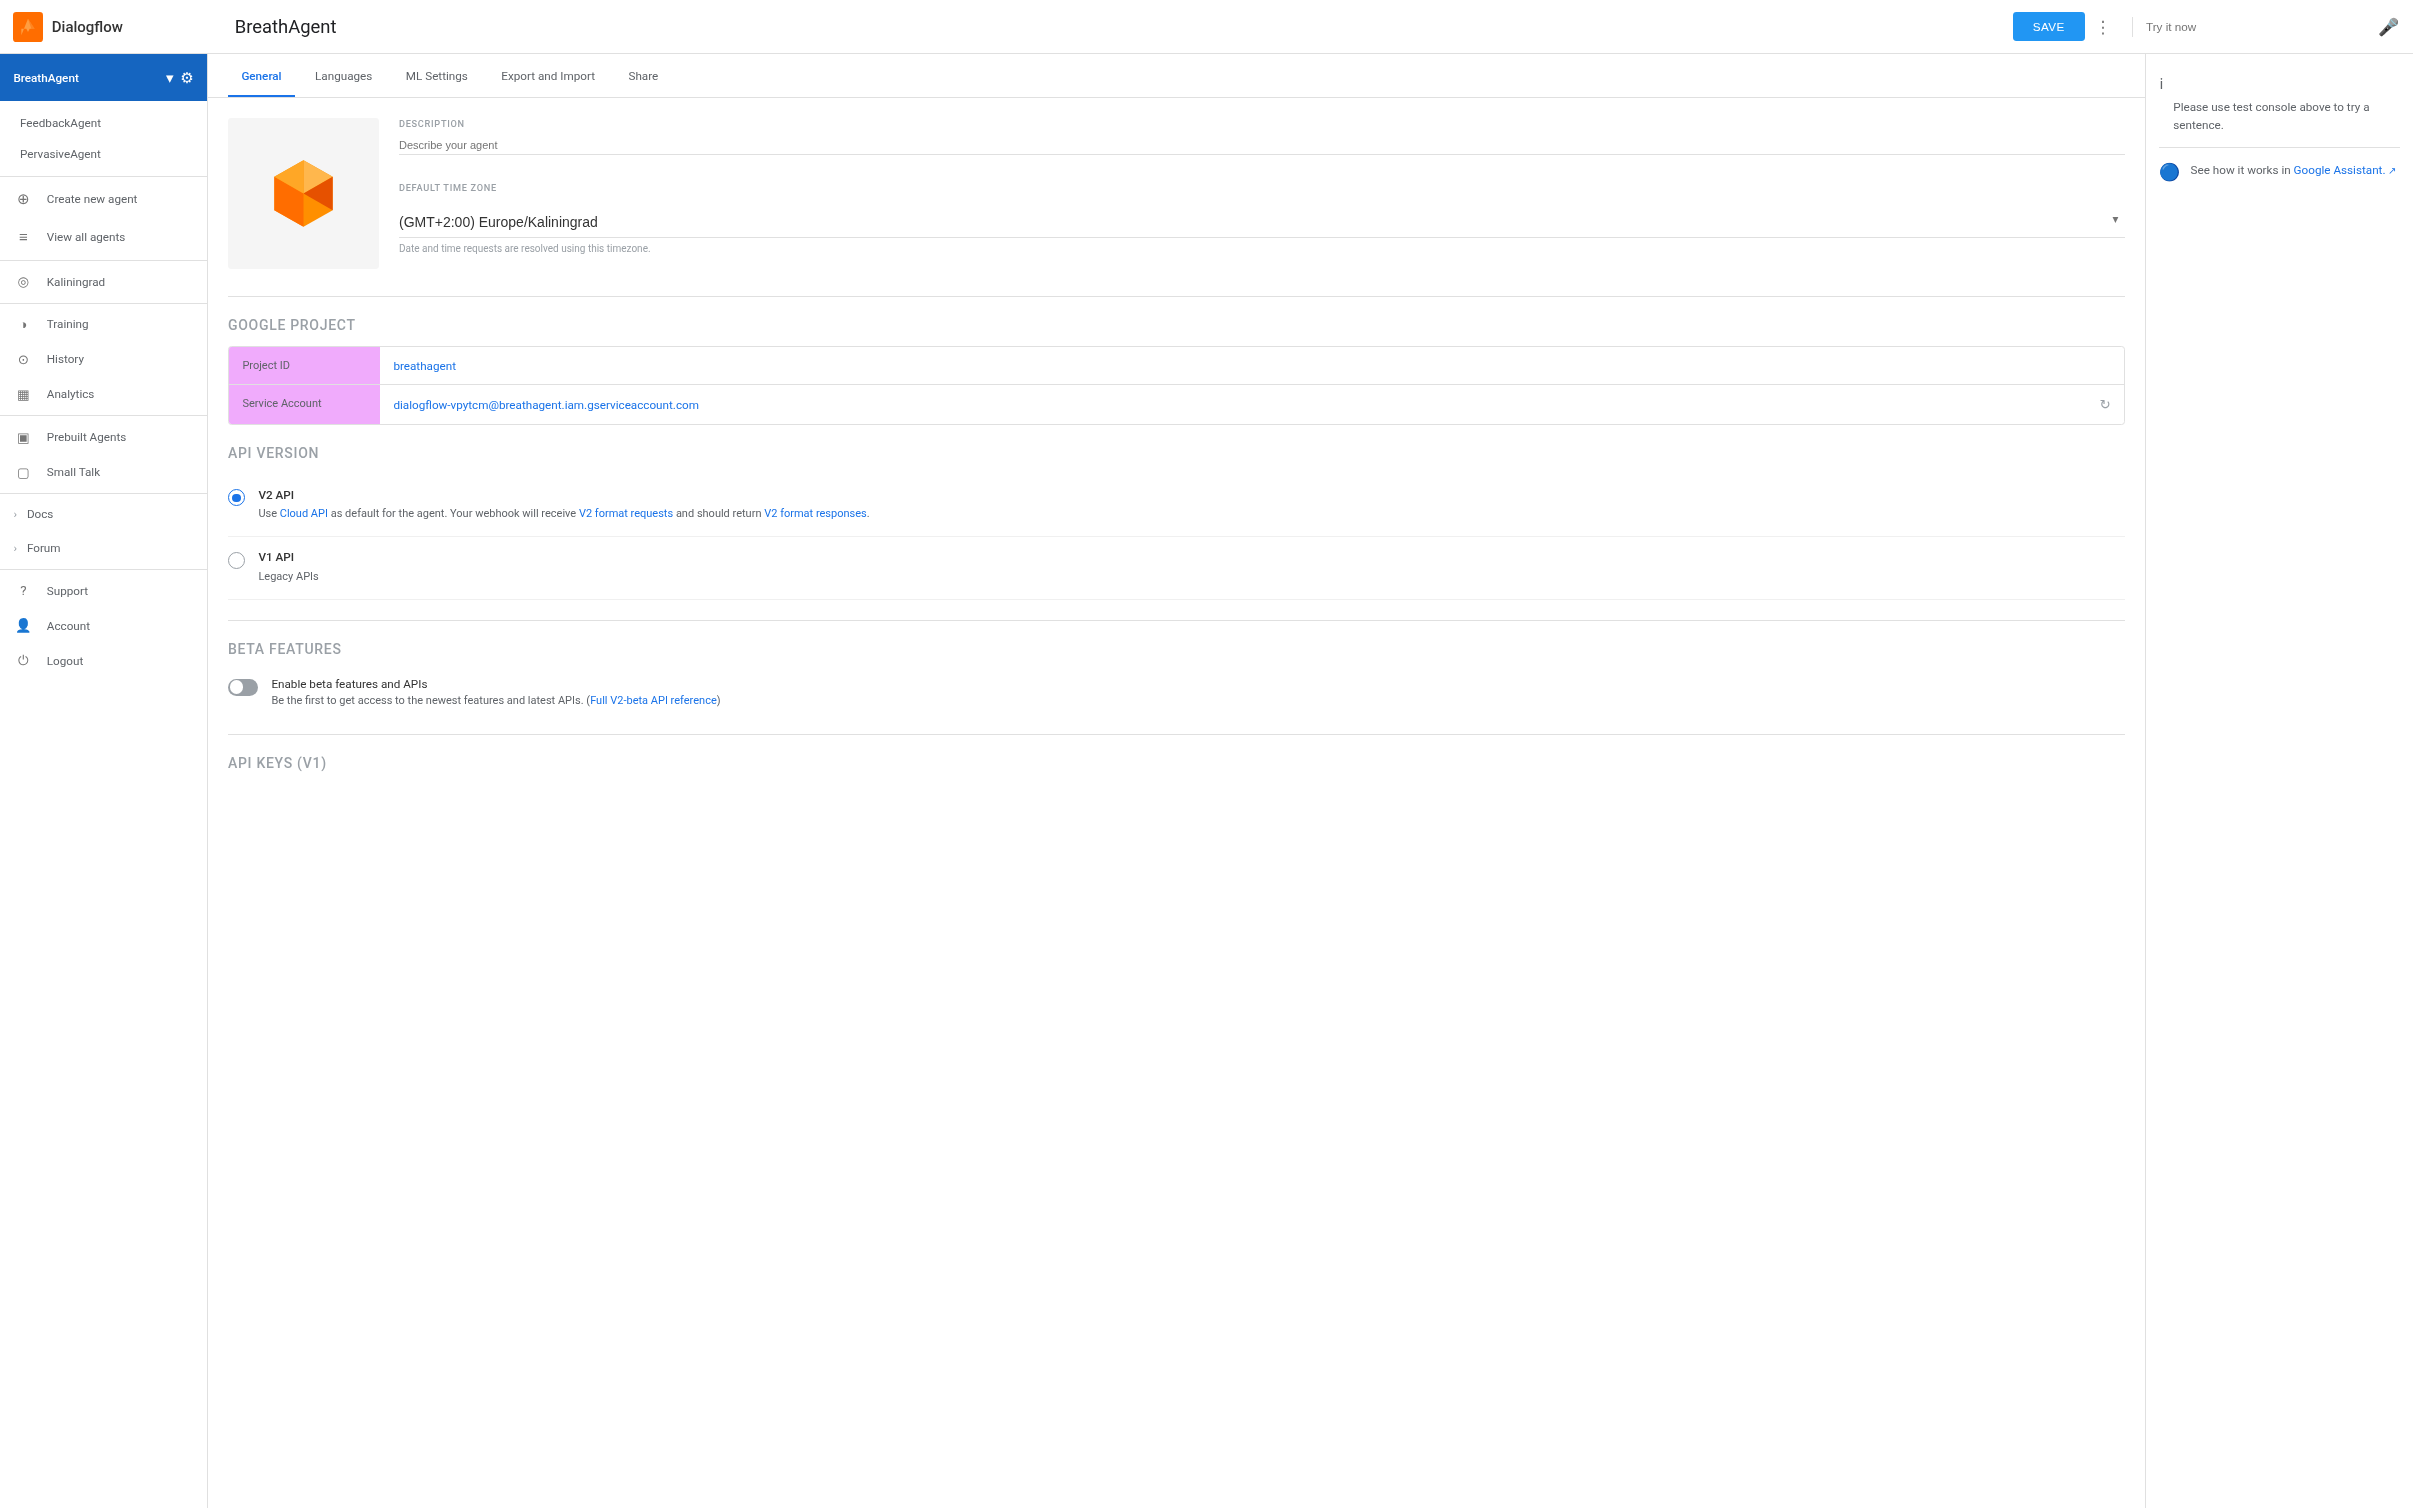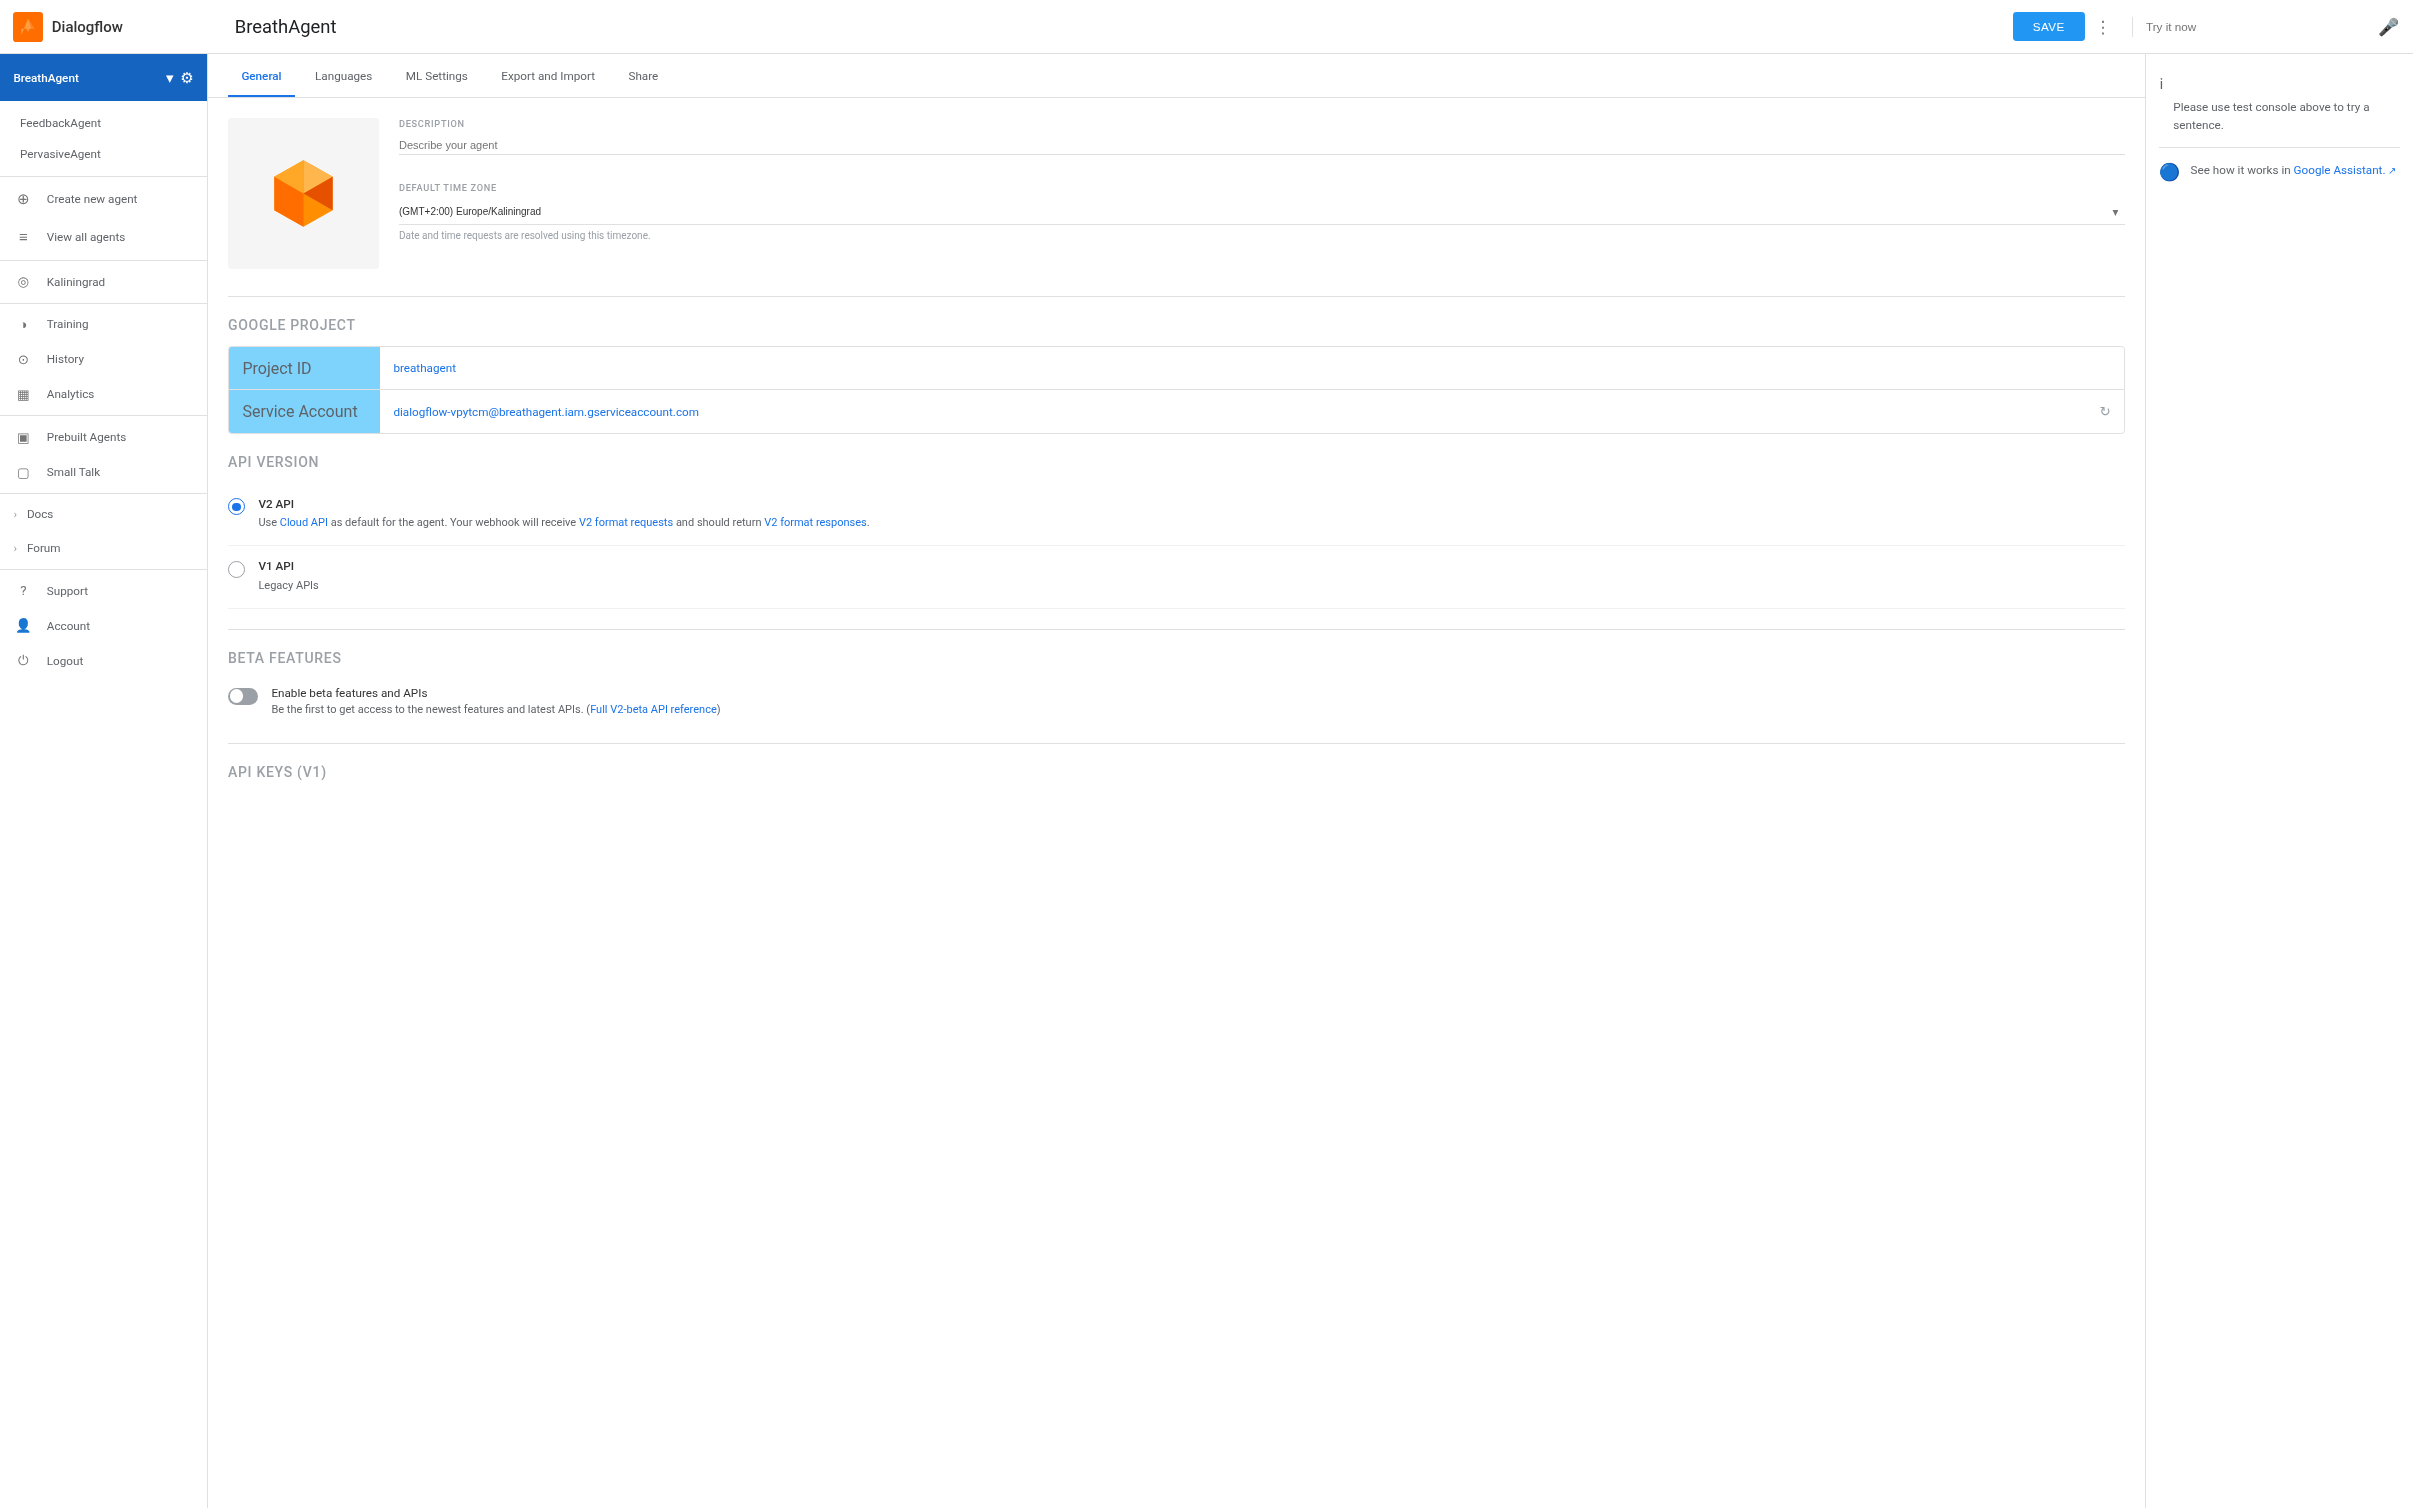--- a/index.html
+++ b/index.html
@@ -90,44 +90,44 @@
       text-transform: uppercase; margin-bottom: 6.7px;
     }
     .description-input {
       width: 100%; border: none; border-bottom: 0.8px solid #e0e0e0; outline: none;
       font-size: 11px; color: #9aa0a6; padding: 3.4px 0; margin-bottom: 20px;
       background: transparent;
     }
     .timezone-section { margin-top: 6.7px; }
     .timezone-select {
       width: 100%; border: none; border-bottom: 0.8px solid #e0e0e0; outline: none;
-      font-size: 10px; color: #333; padding: 6.7px 0; background: transparent;
-      appearance: none; cursor: pointer;
+      font-size: 14px; color: #333; padding: 6.7px 0; background: transparent;
+      appearance: none; cursor: pointer; margin-top: 8px;
     }
     .timezone-wrapper { position: relative; }
     .timezone-wrapper::after {
       content: '▾'; position: absolute; right: 6.7px; top: 50%; transform: translateY(-50%);
       color: #757575; pointer-events: none;
     }
     .timezone-hint { font-size: 10px; color: #9aa0a6; margin-top: 5px; }
 
     
     .section-heading {
       font-size: 14px; font-weight: 500; color: #9aa0a6; letter-spacing: 0.7px;
       text-transform: uppercase; margin-bottom: 13.4px; margin-top: 6.7px;
     }
     .section-divider { border: none; border-top: 0.8px solid #e0e0e0; margin: 20px 0; }
 
     
     .project-table { width: 100%; border: 0.8px solid #e0e0e0; border-radius: 3.4px; overflow: hidden; margin-bottom: 20px; }
     .project-row { display: flex; border-bottom: 0.8px solid #e0e0e0; }
     .project-row:last-child { border-bottom: none; }
     .project-cell-label {
-      width: 151px; padding: 11.7px 13.4px; font-size: 16px; color: #5f6368;
-      background: #7dd3fc; flex-shrink: 0;
+      width: 151px; padding: 11.7px 13.4px; font-size: 11px; color: #5f6368;
+      background: #f0abfc; flex-shrink: 0;
     }
     .project-cell-value {
       flex: 1; padding: 11.7px 13.4px; font-size: 11.7px; color: #1a73e8;
       display: flex; align-items: center; justify-content: space-between;
     }
     .refresh-icon { color: #9aa0a6; cursor: pointer; font-size: 13.4px; }
 
     
     .api-version-section { margin-bottom: 20px; }
     .radio-option { display: flex; align-items: flex-start; padding: 13.4px 0; border-bottom: 0.8px solid #f0f0f0; }

